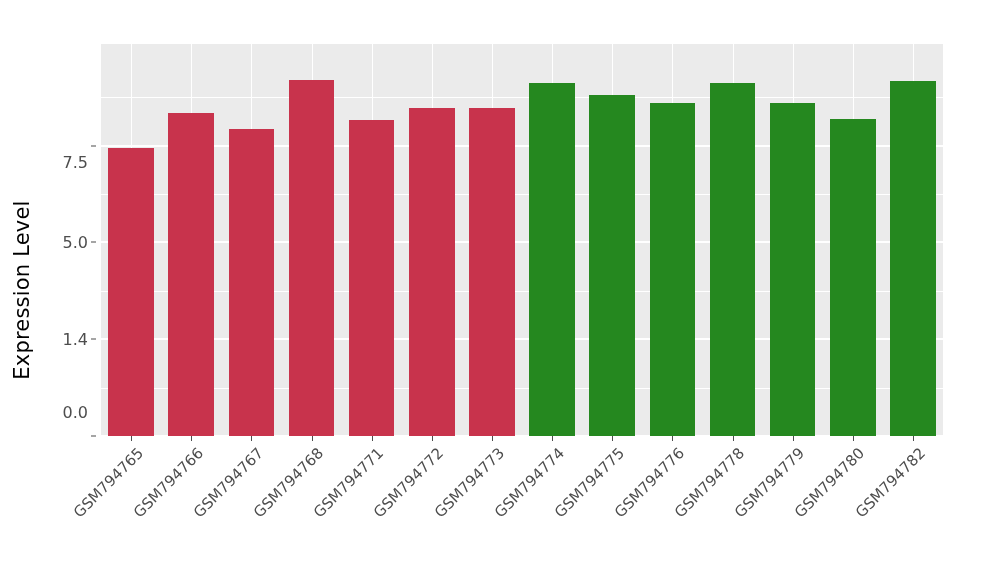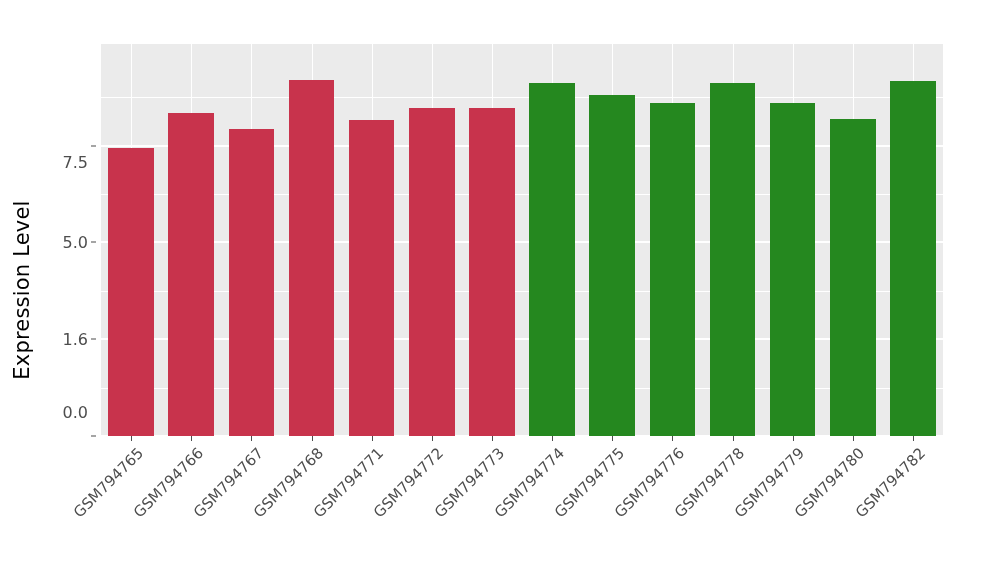--- a/index.html
+++ b/index.html
@@ -125,21 +125,21 @@
 </head>
 <body>
 
 <div id="figure">
 
   <div id="y-axis-title">Expression Level</div>
 
   <div id="y-tick-labels">
       <div class="y-tick-label" style="top: 412px;">0.0</div>
       <div class="y-tick-mark" style="top: 436px;"></div>
-      <div class="y-tick-label" style="top: 339.21px;">1.6</div>
+      <div class="y-tick-label" style="top: 339.21px;">1.4</div>
       <div class="y-tick-mark" style="top: 339.21px;"></div>
       <div class="y-tick-label" style="top: 242.42px;">5.0</div>
       <div class="y-tick-mark" style="top: 242.42px;"></div>
       <div class="y-tick-label" style="top: 145.63px; margin-top: 16px;">7.5</div>
       <div class="y-tick-mark" style="top: 145.63px;"></div>
     </div>
 
   <div id="panel">
     <div id="gridlines">
         <div class="gridline major" style="top: 391px;"></div>

